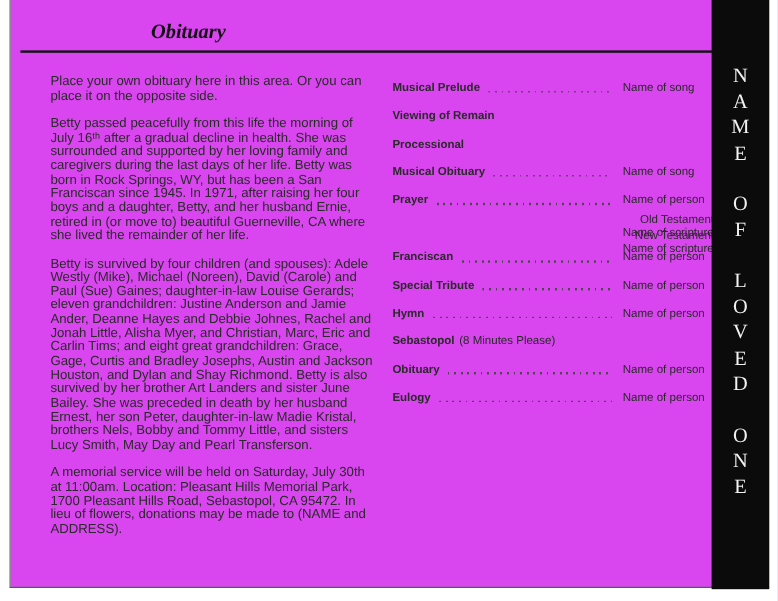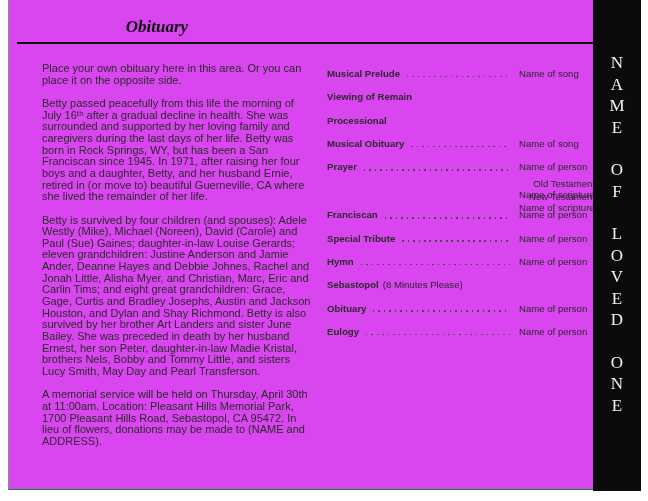--- a/index.html
+++ b/index.html
@@ -87,21 +87,21 @@
 <body>
 
 <div class="page-frame">
   <div class="title title-left">Obituary</div>
   <div class="header-rule"></div>
 
   <div class="obituary-body">
       <p>Place your own obituary here in this area. Or you can place it on the opposite side.</p>
       <p>Betty passed peacefully from this life the morning of July 16ᵗʰ after a gradual decline in health.  She was surrounded and supported by her loving family and caregivers during the last days of her life.  Betty was born in Rock Springs, WY, but has been a San Franciscan since 1945.  In 1971, after raising her four boys and a daughter, Betty, and her husband Ernie, retired in (or move to) beautiful Guerneville, CA where she lived the remainder of her life.</p>
       <p>Betty is survived by four children (and spouses): Adele Westly (Mike), Michael (Noreen), David (Carole) and Paul (Sue) Gaines;  daughter-in-law Louise Gerards;  eleven grandchildren: Justine Anderson and Jamie Ander, Deanne Hayes and Debbie Johnes, Rachel and Jonah Little, Alisha Myer, and Christian, Marc, Eric and Carlin Tims;  and eight great grandchildren: Grace, Gage, Curtis and Bradley Josephs, Austin and Jackson Houston, and Dylan and Shay Richmond.  Betty is also survived by her brother Art Landers and sister June Bailey.  She was preceded in death by her husband Ernest, her son Peter, daughter-in-law Madie Kristal, brothers Nels, Bobby and Tommy Little, and sisters Lucy Smith, May Day and Pearl Transferson.</p>
-      <p>A memorial service will be held on Thursday, April 30th at 11:00am.  Location:  Pleasant Hills Memorial Park, 1700 Pleasant Hills Road, Sebastopol, CA 95472.  In lieu of flowers, donations may be made to (NAME and ADDRESS).</p>
+      <p>A memorial service will be held on Saturday, July 30th at 11:00am.  Location:  Pleasant Hills Memorial Park, 1700 Pleasant Hills Road, Sebastopol, CA 95472.  In lieu of flowers, donations may be made to (NAME and ADDRESS).</p>
     </div>
 
   <div class="order-list">
       <div class="os-row">
         <span class="os-label">Musical Prelude</span>
         <div class="os-dots"></div>
         <span class="os-value">Name of song</span>
       </div>
       <div class="os-row">
         <span class="os-label">Viewing of Remain</span>

